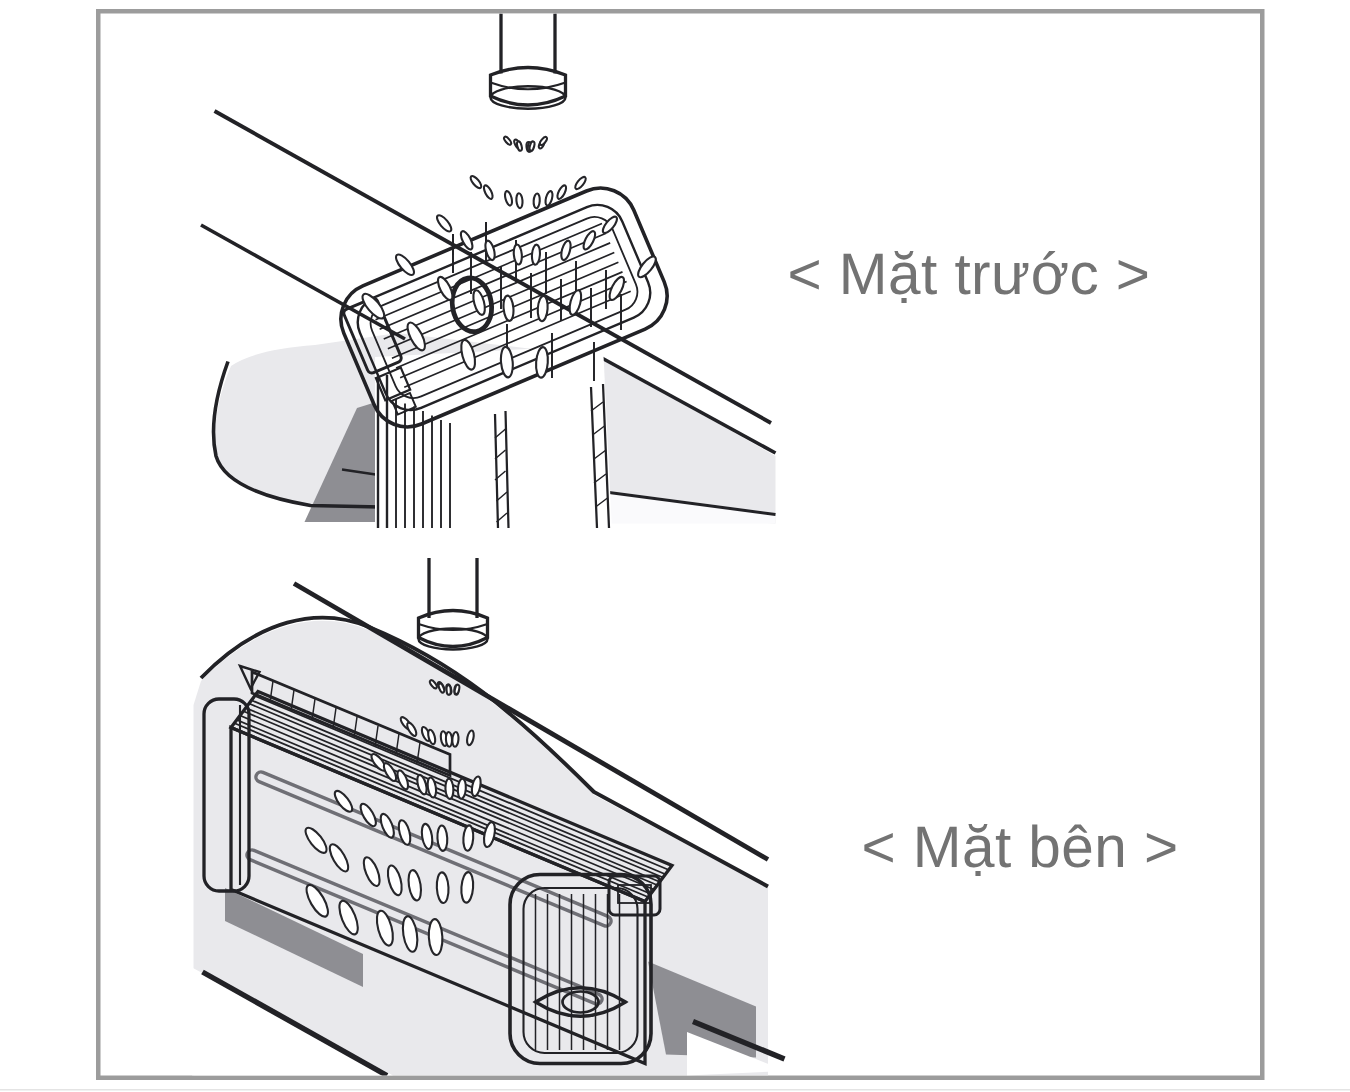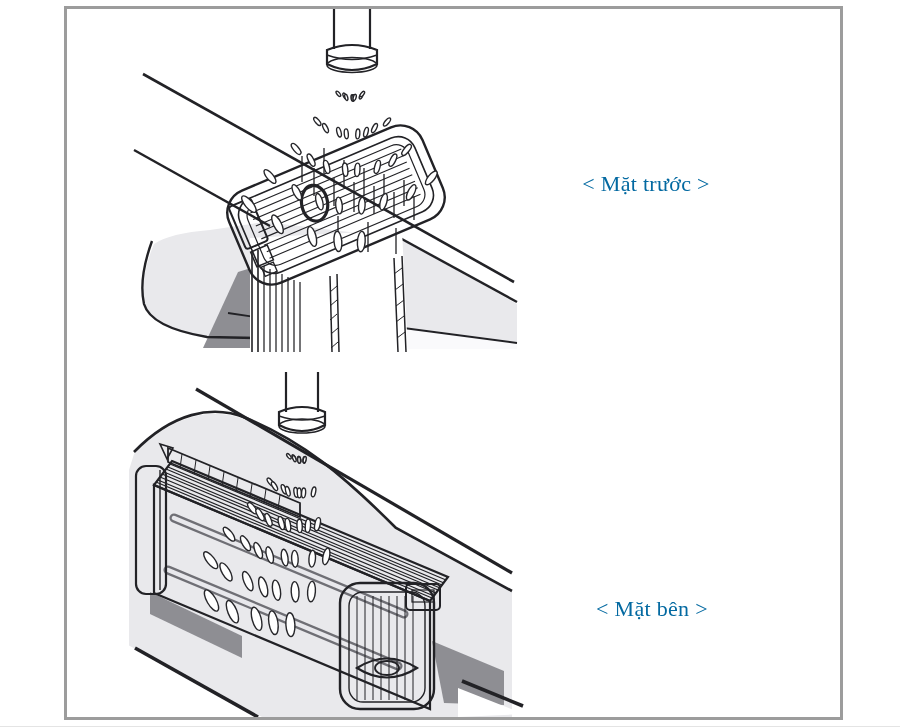--- a/index.html
+++ b/index.html
@@ -3,23 +3,23 @@
 <meta charset="utf-8">
 <title>Filter rinsing instruction figure</title>
 <style>
   html,body{margin:0;padding:0;background:#ffffff;}
   body{width:900px;height:728px;position:relative;overflow:hidden;
        font-family:"Liberation Sans", sans-serif;}
   .frame{position:absolute;left:64px;top:6px;width:773px;height:708px;
          border:3px solid #9c9c9c;background:#ffffff;}
   .frame svg{display:block;width:773px;height:708px;}
   .label{position:absolute;transform:translate(-50%,-50%);
-         font-size:22px;color:#0369a1;white-space:nowrap;letter-spacing:.3px;font-family:Liberation Serif, serif;}
+         font-size:39px;color:#737373;white-space:nowrap;letter-spacing:.3px;}
   .lbl-front{left:646px;top:184px;}
-  .lbl-side{left:652px;top:566px;margin-top:43px;}
+  .lbl-side{left:680px;top:566px;}
   .stroke{fill:none;stroke:#222226;}
   .edge-bottom{position:absolute;left:0;top:726px;width:900px;height:1px;background:#e4e4e4;}
 </style>
 </head>
 <body>
 
 <div class="frame">
 <svg viewBox="67 9 773 708" xmlns="http://www.w3.org/2000/svg">
 
   <g>

